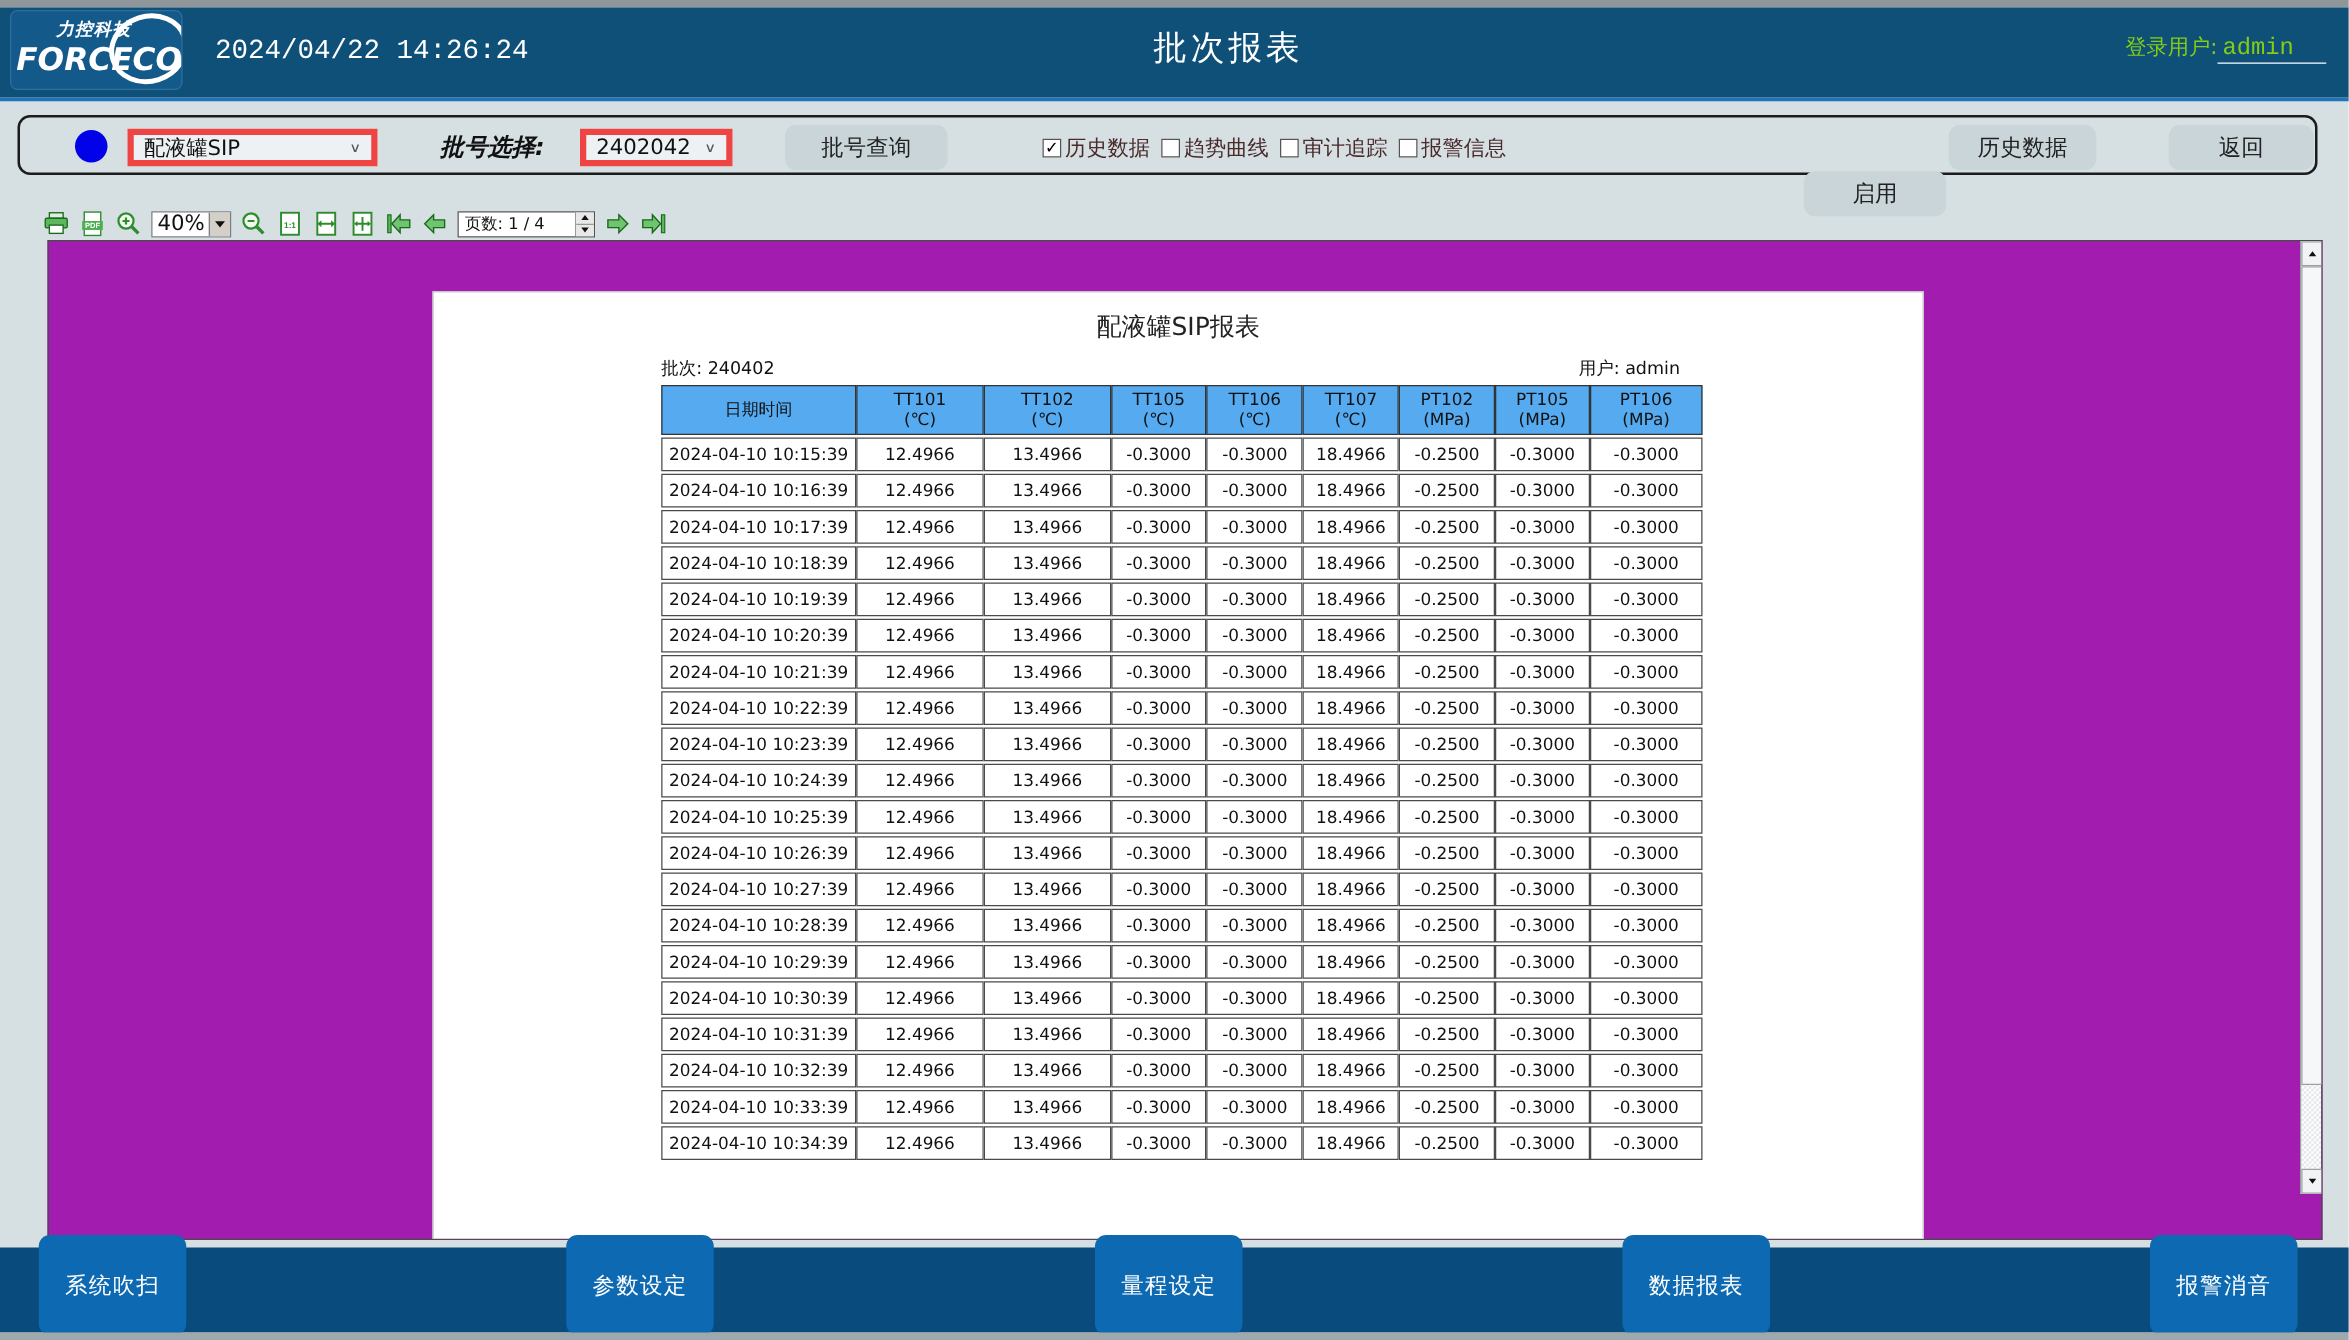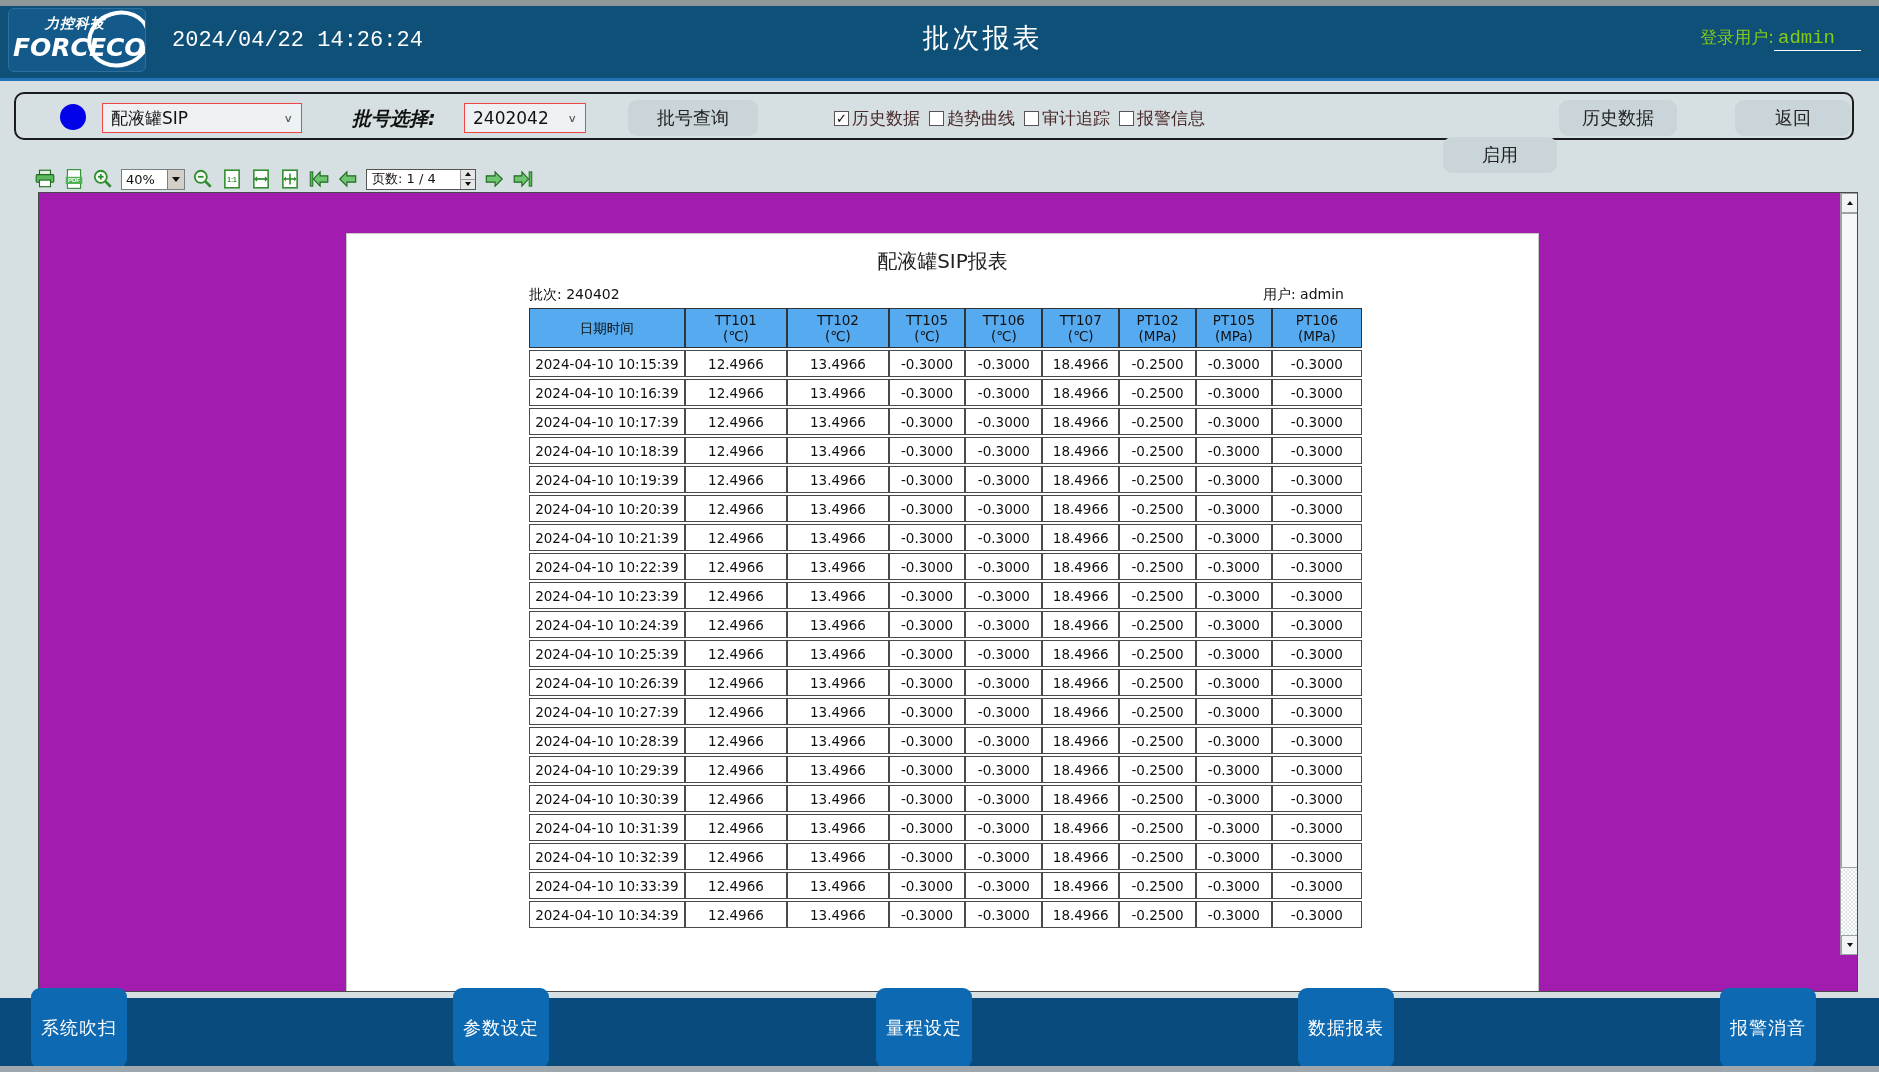--- a/index.html
+++ b/index.html
@@ -23,21 +23,21 @@
   .page-title { position:absolute; left:0; width:1879px; top:14px; text-align:center;
                 font-size:27px; color:#fff; letter-spacing:3px;margin-left:43px; }
   .login { position:absolute; right:18px; top:20px; color:#84cc16; font-size:17px; }
   .login-user { font-family:"Liberation Mono", monospace; font-size:19px;
                 border-bottom:1px solid #fff; padding:0 26px 1px 4px; }
   
   .toolbar-group { position:absolute; left:14px; top:92px; width:1840px; height:48px;
                    border:2px solid #1c1c1c; border-radius:10px; }
   .indicator { position:absolute; left:44px; top:10px; width:26px; height:26px;
                border-radius:50%; background:#0202e8; }
-  .combo { position:absolute; top:9px; height:30px; background:#eef1f3; border:1px solid #ef4444;
+  .combo { position:absolute; top:9px; height:30px; background:#eef1f3; border:5px solid #ef4444;
            display:flex; align-items:center; padding:0 8px; font-size:17px; }
   .combo .chev { margin-left:auto; font-size:13px; color:#555; transform:scaleY(.8); }
   .combo-device { left:86px; width:200px; }
   .combo-batch  { left:448px; width:122px; }
   .batch-label { position:absolute; left:336px; top:0; height:48px; line-height:48px;
                  font-size:19px; font-weight:bold; font-style:italic; }
   .tb-btn { position:absolute; top:6px; height:36px; background:#c9d5d9; border-radius:9px;
             display:flex; align-items:center; justify-content:center; font-size:18px; color:#222;
             cursor:default; }
   .btn-query   { left:612px;  width:130px; }
@@ -48,21 +48,21 @@
                     align-items:center; gap:9px; }
   .cb-item { display:flex; align-items:center; gap:3px; }
   .cb-box { width:15px; height:15px; background:#fff; border:1px solid #555; font-size:13px;
             line-height:13px; text-align:center; color:#000; font-weight:bold; }
   .cb-label { font-size:17px; color:#4a2b2b; }
   
   .viewer-toolbar { position:absolute; left:34px; top:166px; height:26px; display:flex;
                     align-items:center; gap:7px; }
   .vt-icon { width:22px; height:22px; display:flex; align-items:center; justify-content:center; }
   .zoom-combo { width:64px; height:21px; background:#fff; border:1px solid #7a7f82;
-                display:flex; align-items:center; font-size:13px; padding-left:4px; }
+                display:flex; align-items:center; font-size:17px; padding-left:4px; }
   .zoom-combo .dd-btn { margin-left:auto; width:17px; height:100%; background:#d4d0c8;
                         border-left:1px solid #7a7f82; display:flex; align-items:center; justify-content:center; }
   .tri-down { width:0; height:0; border-left:4px solid transparent; border-right:4px solid transparent;
               border-top:5px solid #111; }
   .tri-up-s { width:0; height:0; border-left:3px solid transparent; border-right:3px solid transparent;
               border-bottom:4px solid #111; }
   .tri-down-s { width:0; height:0; border-left:3px solid transparent; border-right:3px solid transparent;
                 border-top:4px solid #111; }
   .page-counter { width:110px; height:21px; background:#fff; border:1px solid #555;
                   display:flex; align-items:center; font-size:13px; padding-left:5px; }
@@ -93,21 +93,21 @@
              background-size:4px 4px; background-position:0 0,2px 2px;
              border-left:1px solid #9aa2a6; }
   .sb-btn { position:absolute; left:0; width:17px; height:20px; background:#f2f3f4;
             border:1px solid #9aa2a6; display:flex; align-items:center; justify-content:center; }
   .sb-up { top:0; } .sb-down { bottom:0; }
   .sb-thumb { position:absolute; left:0; top:20px; width:17px; height:655px;
               background:#f6f7f8; border:1px solid #9aa2a6; }
   
   .bottom-bar { position:absolute; left:0; top:998px; width:1879px; height:68px; background:#094b7d; }
   .bottom-strip { position:absolute; left:0; top:1066px; width:1879px; height:6px; background:#9fa8ac; }
-  .nav-btn { position:absolute; top:-10px; width:96px; height:80px; background:#0d6ab2;
+  .nav-btn { position:absolute; top:-10px; width:118px; height:80px; background:#0d6ab2;
              border-radius:9px; color:#fff; font-size:18px; letter-spacing:1px;
              display:flex; align-items:center; justify-content:center; cursor:default; }
   svg text { font-family:"Liberation Sans", sans-serif; }
 </style>
 </head>
 <body>
 
 <div class="app">
 
   <div class="win-strip"></div>

